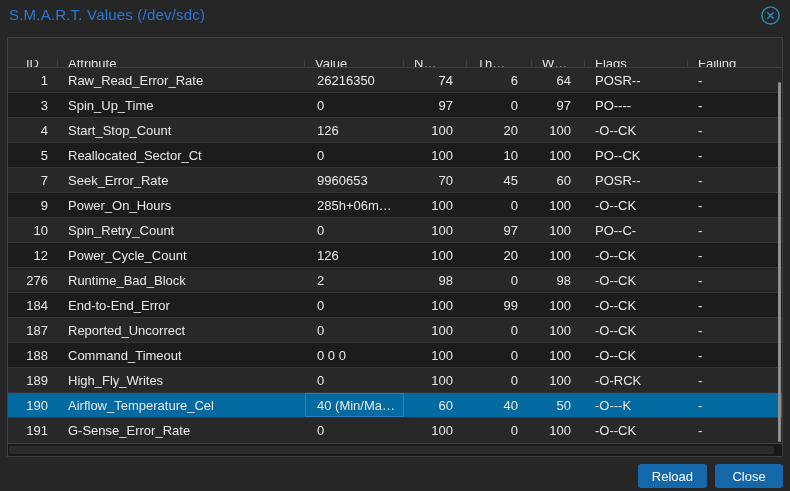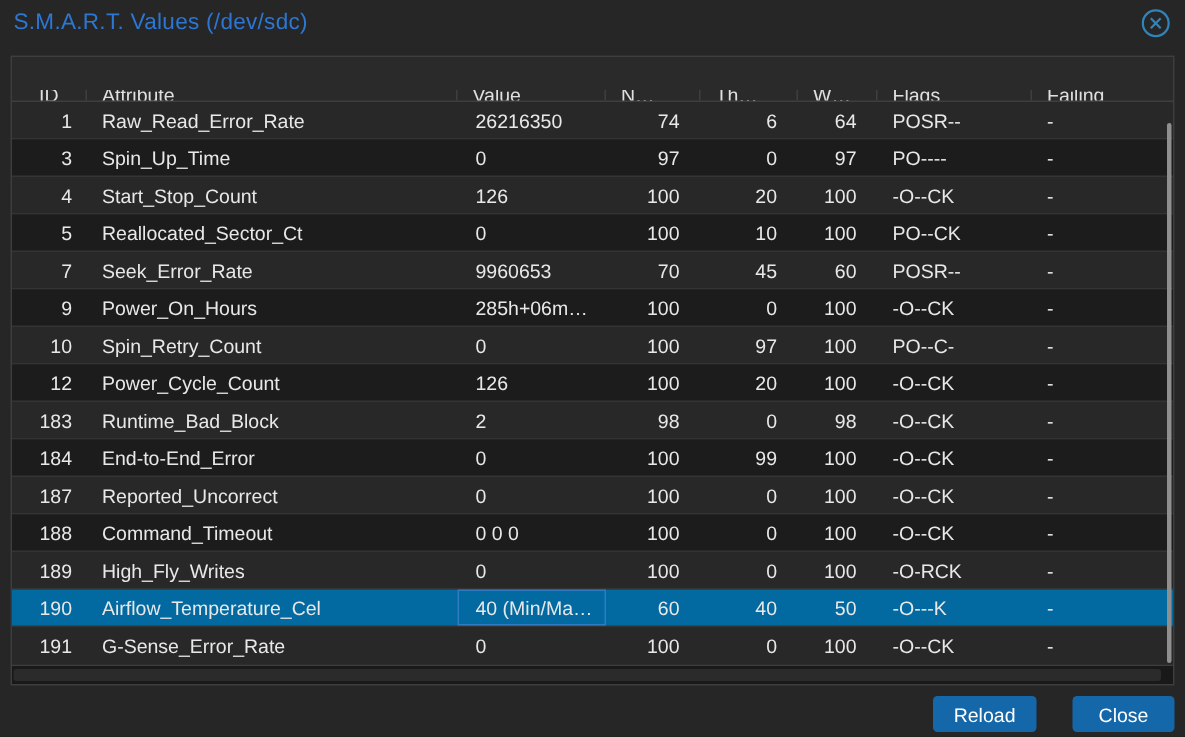--- a/index.html
+++ b/index.html
@@ -81,21 +81,21 @@
     position:relative;
   }
   .hscroll-thumb {
     position:absolute; left:1px; top:2px; bottom:2px; width:765px;
     background:#2b2b2b; border-radius:2px;
   }
 
   
   .footer {
     position:absolute; bottom:3px; right:7px;
-    display:flex; gap:24px;
+    display:flex; gap:8px;
   }
   .btn {
     height:24px; min-width:68px; padding:0 14px;
     background:#1467a9; color:#ffffff; font-size:13px;
     border:none; border-radius:3px;
     display:flex; align-items:center; justify-content:center;
     font-family:"Liberation Sans", sans-serif;
     cursor:pointer; box-sizing:border-box;
   }
 </style>
@@ -198,21 +198,21 @@
         <div class="cell c0">12</div>
         <div class="cell c1">Power_Cycle_Count</div>
         <div class="cell c2">126</div>
         <div class="cell c3">100</div>
         <div class="cell c4">20</div>
         <div class="cell c5">100</div>
         <div class="cell c6">-O--CK</div>
         <div class="cell c7">-</div>
       </div>
       <div class="row">
-        <div class="cell c0">183</div>
+        <div class="cell c0">276</div>
         <div class="cell c1">Runtime_Bad_Block</div>
         <div class="cell c2">2</div>
         <div class="cell c3">98</div>
         <div class="cell c4">0</div>
         <div class="cell c5">98</div>
         <div class="cell c6">-O--CK</div>
         <div class="cell c7">-</div>
       </div>
       <div class="row">
         <div class="cell c0">184</div>

